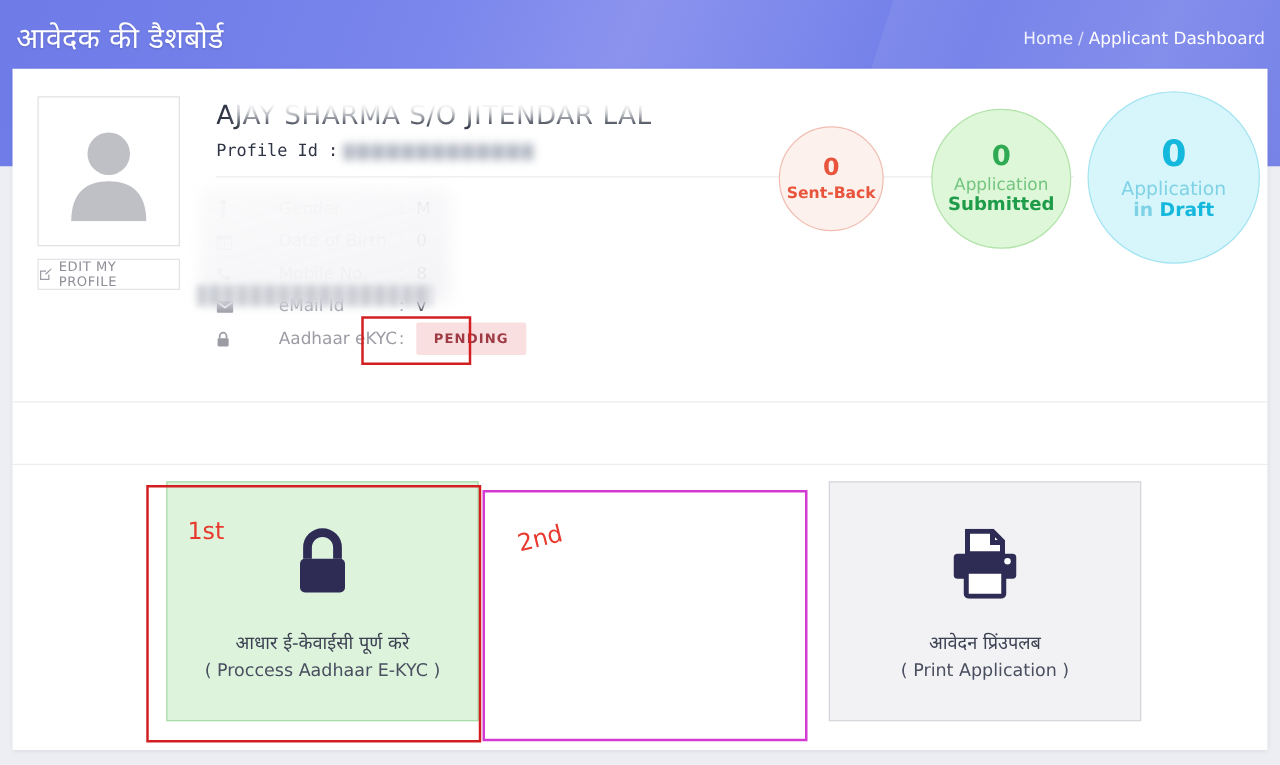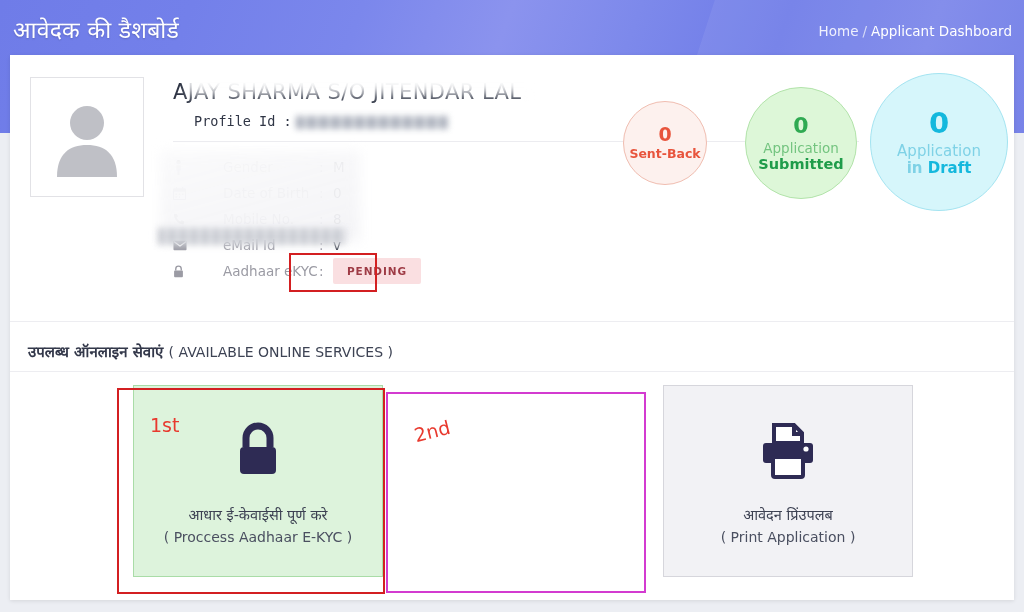--- a/index.html
+++ b/index.html
@@ -61,21 +61,21 @@
     white-space:nowrap;overflow:hidden;
     position:relative;
   }
   .blur-name{
     position:absolute;left:14px;top:-10px;width:345px;height:32px;
     background:linear-gradient(180deg,rgba(255,255,255,.99) 52%,rgba(255,255,255,.55) 78%,rgba(255,255,255,0) 100%);
     filter:blur(3px);pointer-events:none;
   }
   .profile-id{
     font-family:"DejaVu Sans Mono","Liberation Mono",monospace;
-    font-size:13.5px;color:#2f3545;margin-top:7px;position:relative;height:18px;margin-left:21px;
+    font-size:13.5px;color:#2f3545;margin-top:7px;position:relative;height:18px;
   }
   .profile-id .redact{
     display:inline-block;vertical-align:middle;width:152px;height:13px;margin-left:4px;
     background:repeating-linear-gradient(90deg,#9aa0ae 0 7px,#cdd1d8 7px 12px);
     filter:blur(3.2px);opacity:.85;
   }
   .hr-line{position:absolute;left:163px;top:86px;width:686px;height:1px;background:#ececf0;}
 
   .detail-list{position:absolute;left:163px;top:99px;}
   .detail-row{display:flex;align-items:center;height:26px;font-size:13.5px;}
@@ -188,20 +188,27 @@
 
     <div class="profile">
 
       <div class="avatar-col">
         <div class="avatar-box">
           <svg class="avatar-glyph" viewBox="0 0 74 80">
             <circle cx="37" cy="26" r="17" fill="#bfc0c6"></circle>
             <path d="M7 80 C7 57 19 48 37 48 C55 48 67 57 67 80 Z" fill="#bfc0c6"></path>
           </svg>
         </div>
+        <div class="edit-profile-btn">
+          <svg width="11" height="11" viewBox="0 0 16 16">
+            <path d="M1.5 3.5h7v1.4h-5.6v8.2h8.2V8h1.4v6.5h-11z" fill="#9a9aa2"></path>
+            <path d="M14.3 1.2 L15.1 2 L9.2 7.9 L7.6 8.3 L8 6.7 Z" fill="#9a9aa2"></path>
+          </svg>
+          <span>EDIT MY PROFILE</span>
+        </div>
       </div>
 
       <div class="info-col">
         <div class="person-name">
           <span>AJAY SHARMA S/O JITENDAR LAL</span>
           <span class="blur-name"></span>
         </div>
         <div class="profile-id">
           <span>Profile Id :</span><span class="redact"></span>
         </div>
@@ -301,23 +308,20 @@
           <span class="cnum">0</span>
           <span class="cl1">Application</span>
           <span class="cl2"><span>in </span><b>Draft</b></span>
         </div>
 
       </div>
     </div>
 
     <div class="sec-div-top"></div>
 
-    <div class="services-title">
-      <span>उपलब्ध ऑनलाइन सेवाएं </span><span class="en">( AVAILABLE ONLINE SERVICES )</span>
-    </div>
 
     <div class="sec-div-bot"></div>
 
     <div class="cards">
 
       <div class="svc-card card1">
         <span class="svc-icon">
           <svg width="50" height="58" viewBox="0 0 50 58">
             <path d="M13 26V17a12 12 0 0 1 24 0v9" fill="none" stroke="#2e2b54" stroke-width="7"></path>
             <rect x="7" y="26" width="36" height="27" rx="4" fill="#2e2b54"></rect>

